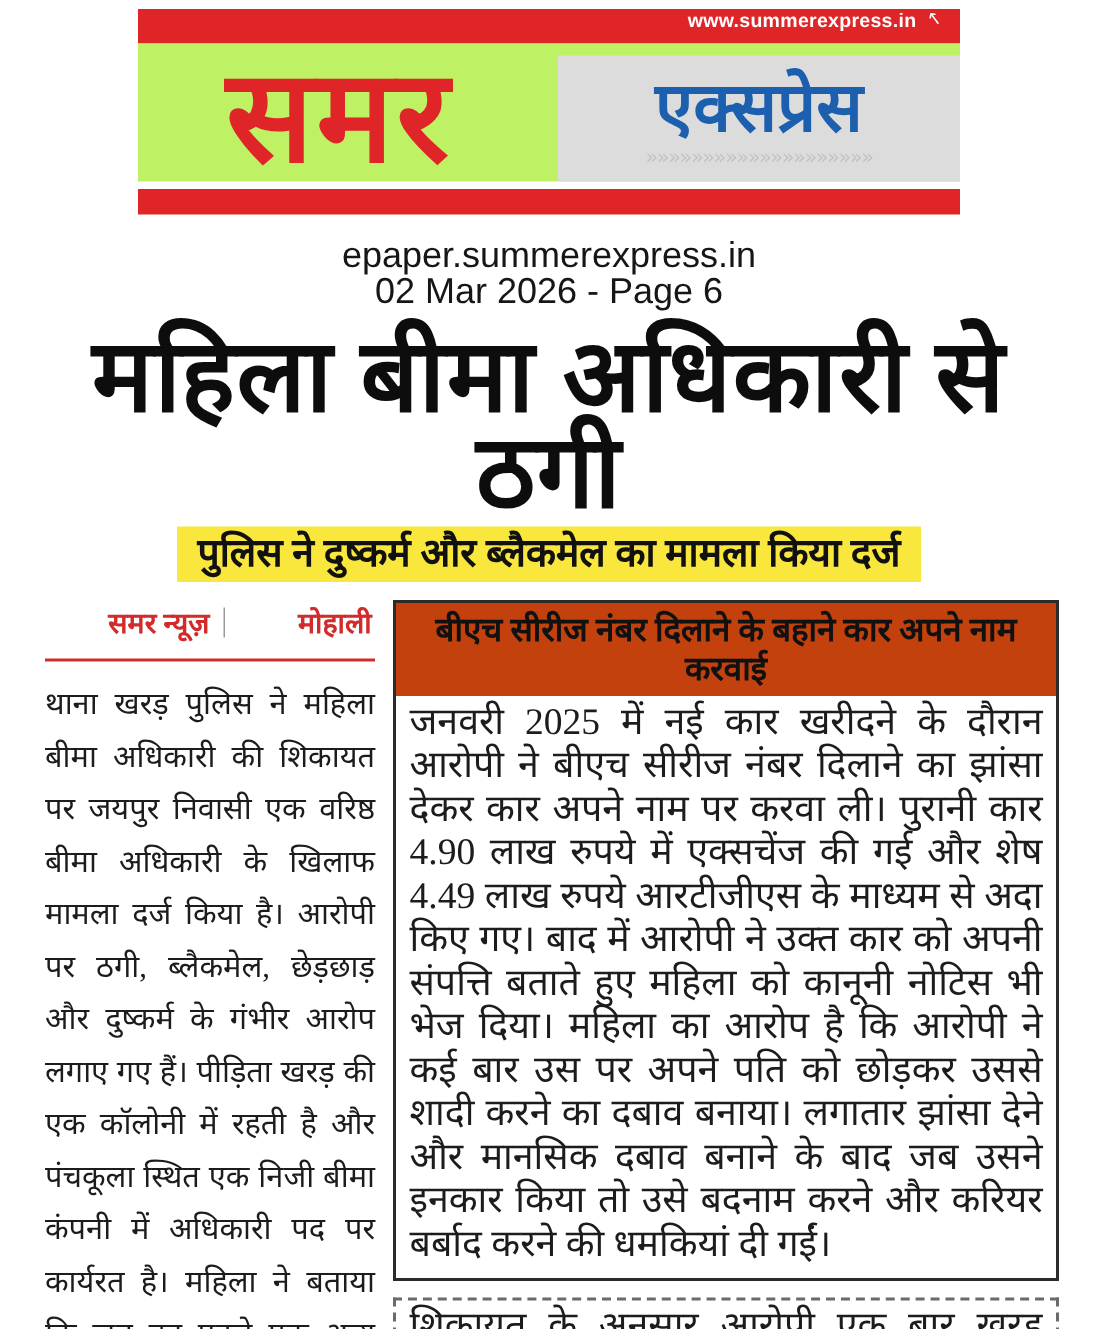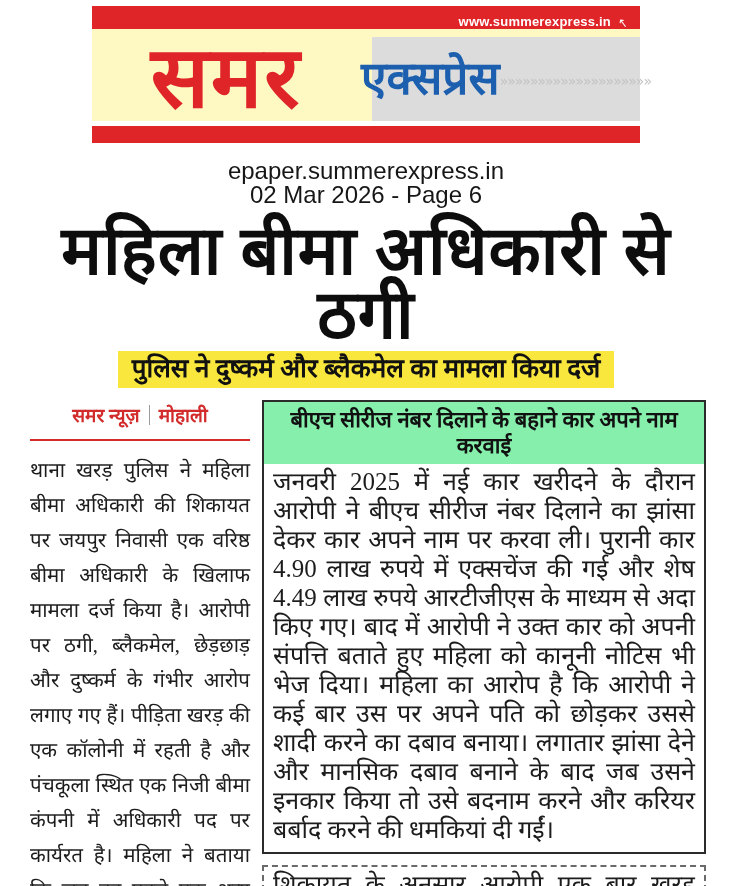--- a/index.html
+++ b/index.html
@@ -6,32 +6,32 @@
   body{
     width:732px;height:886px;overflow:hidden;background:#ffffff;
     font-family:"Liberation Serif","DejaVu Serif",serif;color:#1b1b1b;
   }
   .page{position:relative;width:732px;height:886px;background:#fff;}
 
   
   .masthead{width:548px;margin:6px auto 0;}
   .mast-top{
     background:#e02528;height:23px;display:flex;justify-content:flex-end;
-    align-items:flex-end;gap:7px;padding:0 12px;
+    align-items:flex-start;gap:7px;padding:0 12px;
     font-family:"Liberation Sans","DejaVu Sans",sans-serif;
   }
   .mast-url{color:#fff;font-weight:bold;font-size:13px;letter-spacing:.2px;}
   .cursor-glyph{color:#fff;font-size:12px;line-height:1;transform:rotate(8deg);}
-  .mast-main{display:flex;height:92px;background:#fef9c3;gap:12px;}
+  .mast-main{display:flex;height:92px;background:#bef264;gap:12px;}
   .mast-samar{
     flex:1;color:#e02528;font-weight:bold;font-size:86px;line-height:98px;
     text-align:center;letter-spacing:2px;overflow:hidden;
   }
   .mast-express-block{
-    width:268px;background:#dcdcdc;display:flex;flex-direction:row;
+    width:268px;background:#dcdcdc;display:flex;flex-direction:column;
     align-items:center;justify-content:center;margin-top:8px;
   }
   .mast-express{color:#1b5fae;font-weight:bold;font-size:46px;line-height:1.05;}
   .mast-chevrons{
     color:#c3c3c3;font-size:14px;line-height:10px;letter-spacing:-1px;
     font-family:"DejaVu Sans",sans-serif;margin-top:4px;
   }
   .mast-bottom{background:#e02528;height:17px;margin-top:5px;}
 
   
@@ -50,34 +50,34 @@
     font-weight:bold;font-size:26px;line-height:30px;padding:3px 14px 4px;
   }
 
   
   .content{display:flex;gap:12px;padding:12px 26px 0 30px;align-items:flex-start;}
   .left-col{width:220px;flex:none;}
   .byline-row{
     display:flex;align-items:center;justify-content:center;gap:9px;
     padding:2px 0 11px;border-bottom:2px solid #d22b2b;
   }
-  .byline-text{color:#d22b2b;font-weight:bold;font-size:19px;}
+  .byline-text{color:#d22b2b;font-weight:bold;font-size:19px;margin-left:40px;}
   .byline-divider{width:1px;height:20px;background:#9a9a9a;}
   .lead{
     font-size:20.5px;line-height:35px;text-align:justify;margin:12px 0 0;
     color:#1c1c1c;
   }
 
   .right-col{flex:1;display:flex;flex-direction:column;min-width:0;}
   .box1{border:2px solid #2b2b2b;}
   .box-title{
     text-align:center;font-weight:bold;font-size:22px;line-height:26px;
     padding:5px 4px;color:#111;
   }
-  .box1 .box-title{background:#86efac;}
+  .box1 .box-title{background:#c2410c;}
   .box-body{
     font-size:25px;line-height:29px;text-align:justify;margin:0;
     padding:3px 9px 8px;color:#1c1c1c;
   }
   .box2{border:2px dashed #6a6a6a;margin-top:11px;}
   .box2 .box-title{padding-bottom:0;font-size:23px;}
 </style>
 </head>
 <body>
 

